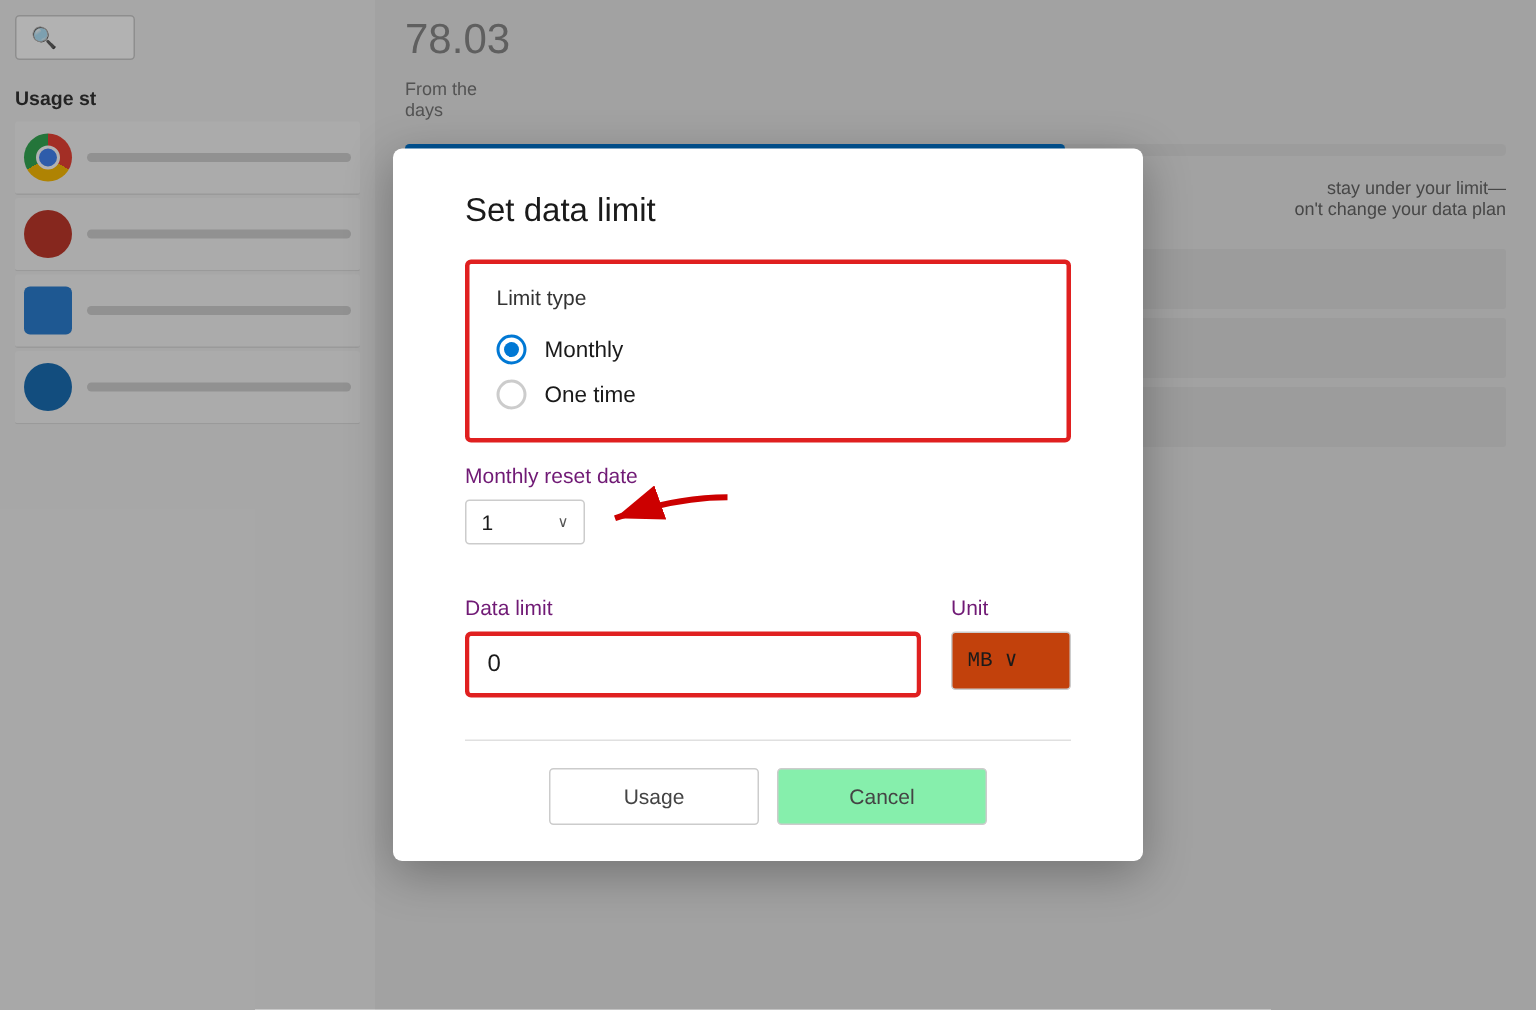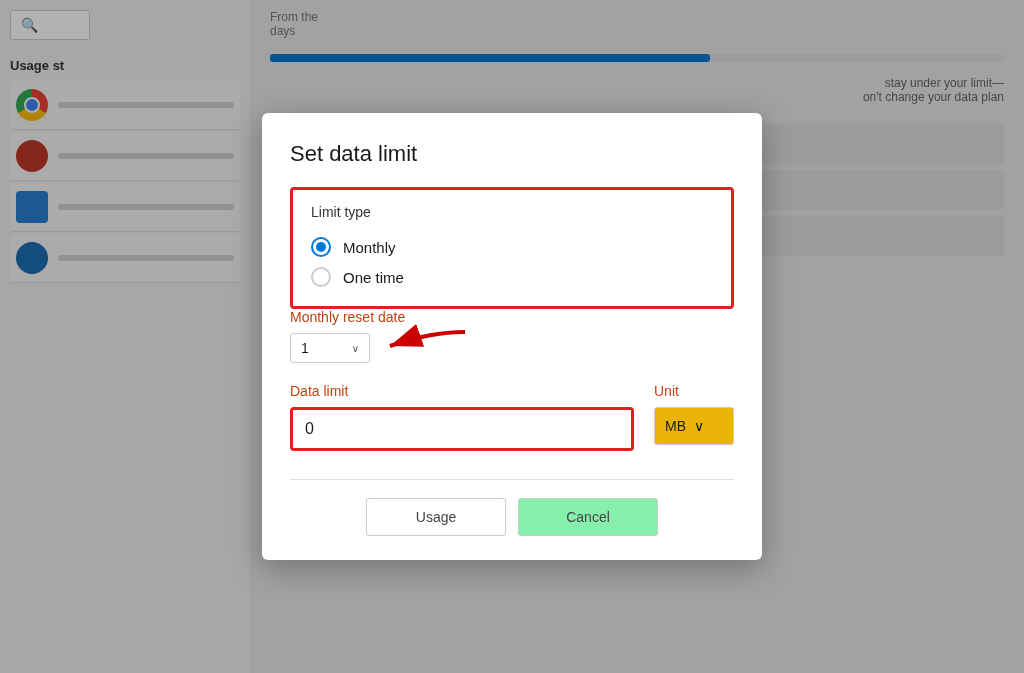--- a/index.html
+++ b/index.html
@@ -168,21 +168,21 @@
       align-items: center;
       justify-content: center;
       z-index: 10;
     }
 
     
     .modal {
       background: white;
       border-radius: 6px;
       width: 500px;
-      padding: 28px 28px 24px;
+      padding: 28px 48px 24px;
       position: relative;
       box-shadow: 0 8px 32px rgba(0,0,0,0.3);
     }
 
     .modal-title {
       font-size: 22px;
       font-weight: 400;
       color: #1a1a1a;
       margin-bottom: 20px;
     }
@@ -239,22 +239,23 @@
       color: #1a1a1a;
     }
 
     
     .field-section {
       margin-bottom: 20px;
     }
 
     .field-label {
       font-size: 14px;
-      color: #c2410c;
+      color: #701a75;
       margin-bottom: 8px;
+      margin-top: 14px;
     }
 
     .select-box {
       border: 1px solid #ccc;
       border-radius: 3px;
       padding: 6px 10px;
       font-size: 14px;
       color: #1a1a1a;
       display: flex;
       align-items: center;
@@ -308,22 +309,23 @@
     .unit-select {
       border: 1px solid #ccc;
       border-radius: 3px;
       padding: 10px 10px;
       font-size: 14px;
       color: #1a1a1a;
       display: flex;
       align-items: center;
       gap: 8px;
       cursor: pointer;
-      background: #eab308;
+      background: #c2410c;
       margin-top: 2px;
+      font-family: Liberation Mono, monospace;
     }
 
     
     .modal-footer {
       display: flex;
       gap: 12px;
       border-top: 1px solid #e0e0e0;
       padding-top: 18px;
       justify-content: center;
     }
@@ -373,20 +375,21 @@
         <div class="app-bar"></div>
       </div>
       <div class="app-list-item">
         <div class="app-icon bittorrent-icon"></div>
         <div class="app-bar"></div>
       </div>
     </div>
   </div>
 
   <div class="right-content">
+    <div class="stat-number">78.03</div>
     <div class="stat-desc">
       <span>From the</span><br>
       <span>days</span>
     </div>
     <div class="blue-bar">
       <div class="blue-bar-fill"></div>
     </div>
     <div style="text-align:right; font-size:12px; color:#666; margin-top:4px;">
       <span>stay under your limit—</span><br>
       <span>on't change your data plan</span>

